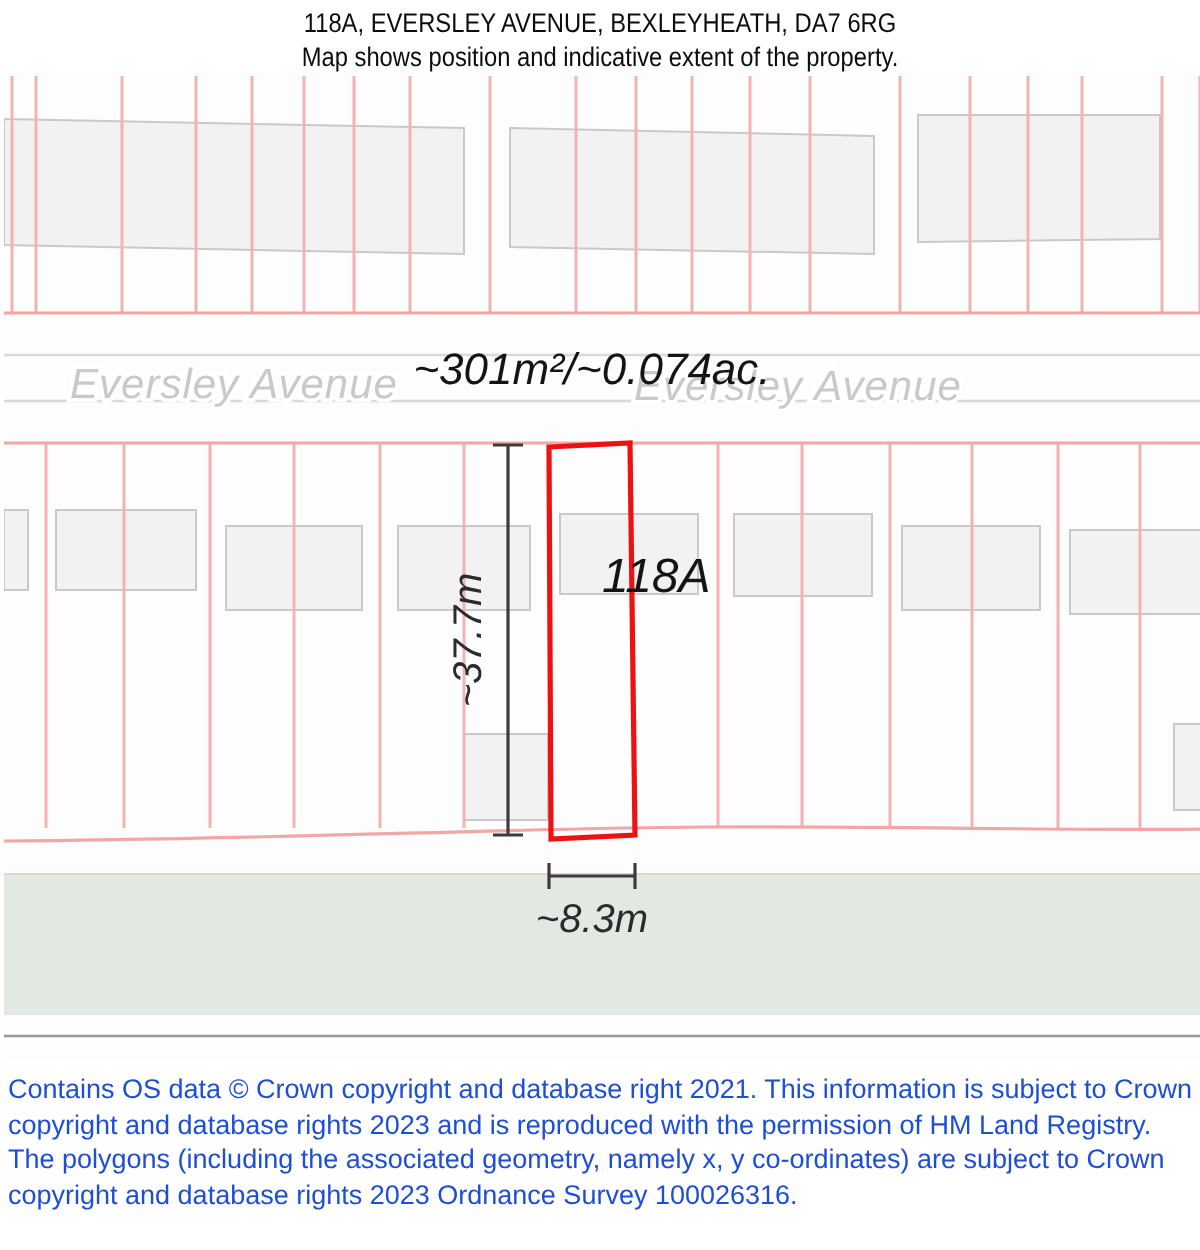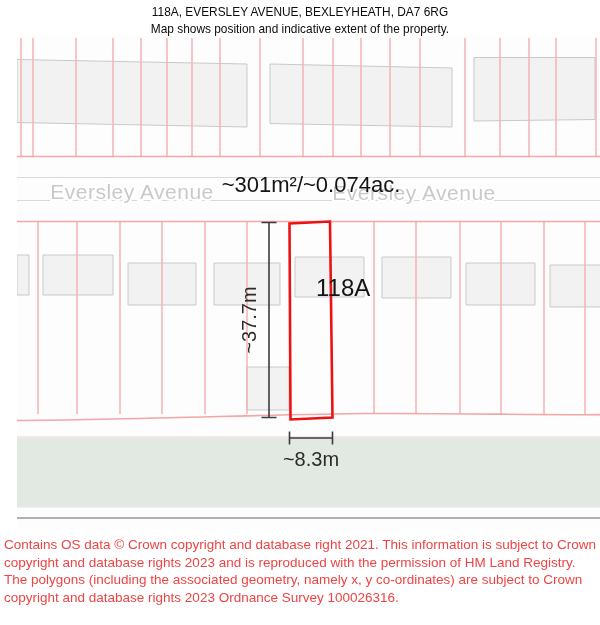--- a/index.html
+++ b/index.html
@@ -5,41 +5,41 @@
   html,body{margin:0;padding:0;}
   body{
     width:600px;height:625px;background:#ffffff;overflow:hidden;position:relative;
     font-family:"Liberation Sans",sans-serif;color:#111;
   }
   .header{
     position:absolute;top:3px;left:0;width:600px;text-align:center;
     font-size:13.5px;line-height:17px;color:#0c0c0c;
     transform:scaleX(0.88);transform-origin:50% 0;white-space:nowrap;
   }
-  .map-wrap{position:absolute;top:36px;left:17px;width:478px;height:494px;}
+  .map-wrap{position:absolute;top:36px;left:2px;width:478px;height:494px;font-style:italic;}
   svg{display:block;}
   .bg{fill:#fdfdfd;}
   .building{fill:var(--building-fill,#f2f2f2);stroke:var(--building-stroke,#c9c9c9);stroke-width:1;}
   .pline{stroke:var(--parcel-line,#f5b2b2);stroke-width:1.5;fill:none;}
   .bline{stroke:var(--boundary-line,#f2a6a6);stroke-width:1.6;fill:none;}
   .road{stroke:var(--road-line,#d9d9d9);stroke-width:1.2;fill:none;}
   .greenedge{stroke:var(--green-edge,#f3cfcf);stroke-width:1;fill:none;}
   .green{fill:var(--green-area,#e1e9e2);}
   .bottomline{stroke:var(--bottom-line,#979797);stroke-width:1.3;fill:none;}
   .outline{fill:none;stroke:var(--highlight,#ee1111);stroke-width:2.6;stroke-linejoin:miter;}
   .dimline{stroke:var(--dimension,#3c3c3c);stroke-width:1.6;fill:none;}
   text{font-family:"Liberation Sans","DejaVu Sans",sans-serif;}
   .street{fill:var(--street-text,#c9c9c9);font-size:21px;letter-spacing:0.5px;
     paint-order:stroke;stroke:#ffffff;stroke-width:4px;}
   .area{fill:#141414;font-size:22px;}
   .prop{fill:#141414;font-size:24px;}
   .dim{fill:#2b2b2b;font-size:20px;}
   .footer{
     position:absolute;top:536px;left:4px;width:592px;
-    font-size:13.5px;line-height:17.5px;color:#ef4444;letter-spacing:0;
+    font-size:13.5px;line-height:17.5px;color:#1d4ed8;letter-spacing:0;
   }
 </style>
 </head>
 <body>
 
 <div class="header">
   <div>118A, EVERSLEY AVENUE, BEXLEYHEATH, DA7 6RG</div>
   <div>Map shows position and indicative extent of the property.</div>
 </div>
 

